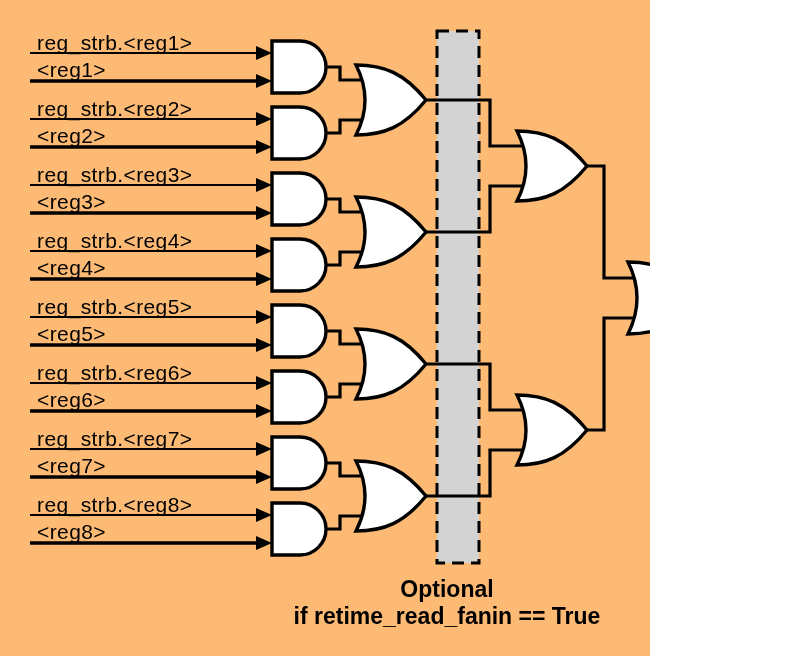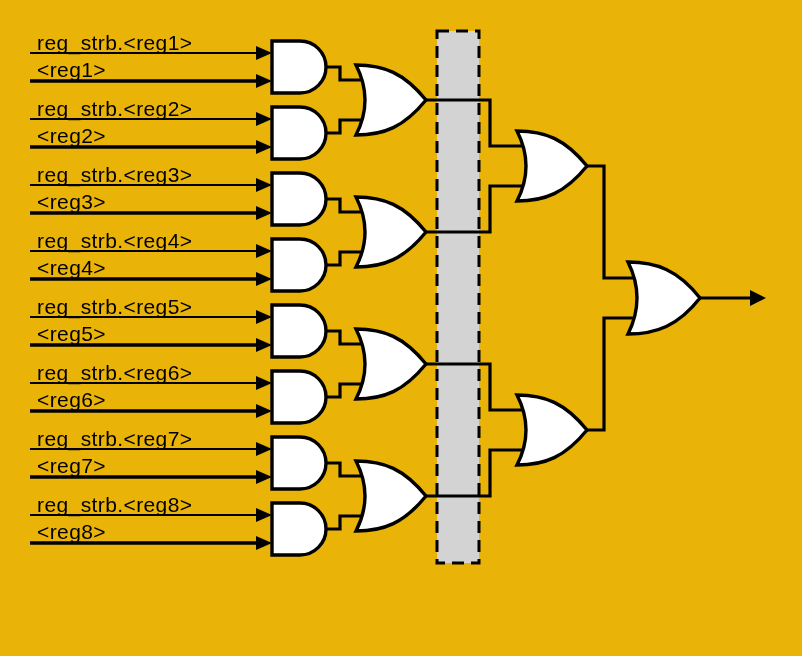--- a/index.html
+++ b/index.html
@@ -1,19 +1,19 @@
 <!DOCTYPE html>
 <html><head>
 <meta charset="utf-8">
 <style>
   html,body{margin:0;padding:0;background:#fff;}
   .stage{
     position:relative;
-    width:802px;height:656px;
-    background:#eab308;
+    width:650px;height:656px;
+    background:#fdba74;
     overflow:hidden;
     font-family:"Liberation Sans",sans-serif;
   }
   svg{display:block;}
   .lbl{
     font-family:"Liberation Sans",sans-serif;
     font-size:21px;
     letter-spacing:0.4px;
     fill:#000;
   }
@@ -108,13 +108,17 @@
       <path d="M 426 496 H 490 V 450 H 530" fill="none" stroke="#000000" stroke-width="3.2"></path>
       <path d="M 356 461 C 384 461 404 469 426 496 C 404 523 384 531 356 531 Q 374 496 356 461 Z" fill="#ffffff" stroke="#000000" stroke-width="3.4"></path>
       <path d="M 587 166 H 604 V 278 H 640" fill="none" stroke="#000000" stroke-width="3.2"></path>
       <path d="M 587 430 H 604 V 318 H 640" fill="none" stroke="#000000" stroke-width="3.2"></path>
       <path d="M 517 131 C 545 131 565 139 587 166 C 565 193 545 201 517 201 Q 535 166 517 131 Z" fill="#ffffff" stroke="#000000" stroke-width="3.4"></path>
       <path d="M 517 395 C 545 395 565 403 587 430 C 565 457 545 465 517 465 Q 535 430 517 395 Z" fill="#ffffff" stroke="#000000" stroke-width="3.4"></path>
       <path d="M 628 262 C 656 262 678 270 700 298 C 678 326 656 334 628 334 Q 646 298 628 262 Z" fill="#ffffff" stroke="#000000" stroke-width="3.4"></path>
       <line x1="700" y1="298" x2="751" y2="298" stroke="#000000" stroke-width="3.2"></line>
       <polygon points="766,298 750,290 750,306" fill="#000000"></polygon>
     </svg>
+  <div class="caption">
+    <div>Optional</div>
+    <div>if retime_read_fanin == True</div>
+  </div>
 </div>
 
 </body></html>

